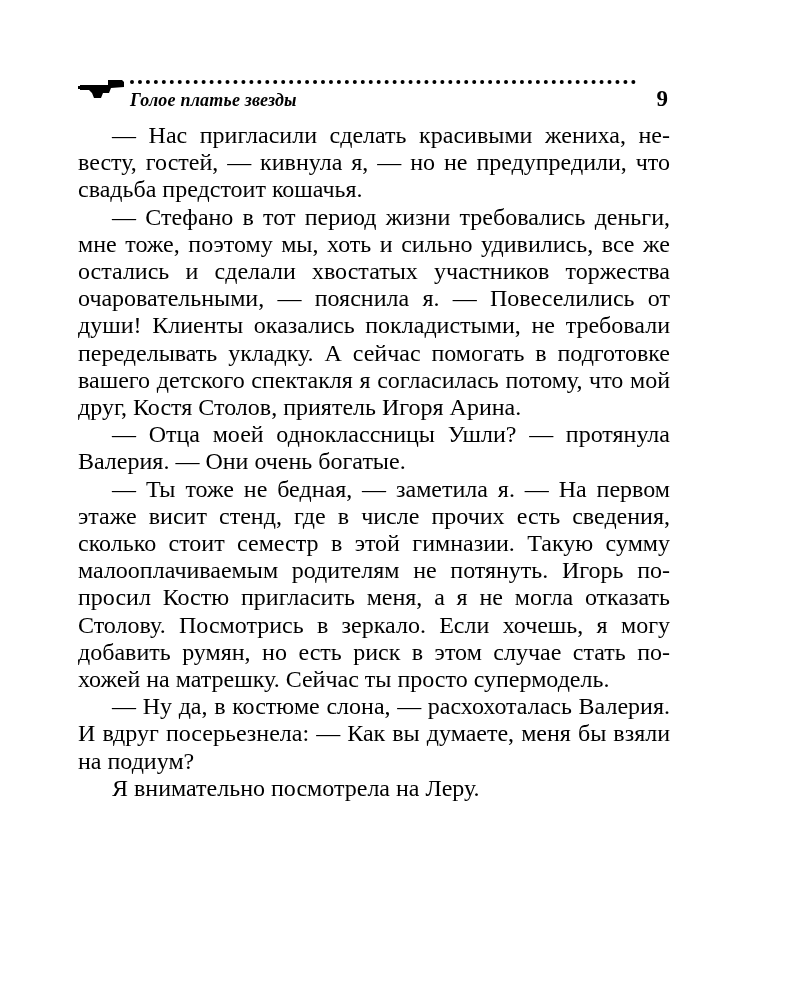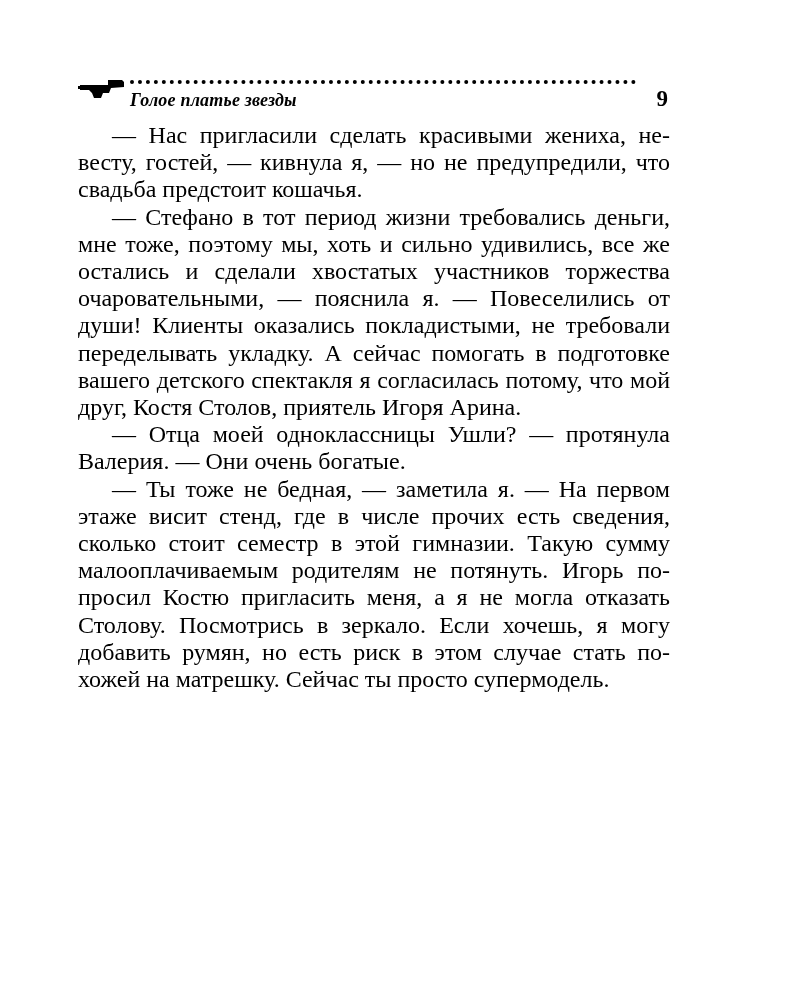--- a/index.html
+++ b/index.html
@@ -93,15 +93,17 @@
     <div class="header-rule"></div>
     <div class="header-title">Голое платье звезды</div>
     <div class="header-pageno">9</div>
   </div>
 
   <div class="body-text">
     <p>— Нас пригласили сделать красивыми жениха, не­весту, гостей, — кивнула я, — но не предупредили, что свадьба предстоит кошачья.</p>
     <p>— Стефано в тот период жизни требовались день­ги, мне тоже, поэтому мы, хоть и сильно удивились, все же остались и сделали хвостатых участников тор­жества очаровательными, — пояснила я. — Повесели­лись от души! Клиенты оказались покладистыми, не требовали переделывать укладку. А сейчас помогать в подготовке вашего детского спектакля я согласилась потому, что мой друг, Костя Столов, приятель Игоря Арина.</p>
     <p>— Отца моей одноклассницы Ушли? — протянула Валерия. — Они очень богатые.</p>
     <p>— Ты тоже не бедная, — заметила я. — На первом этаже висит стенд, где в числе прочих есть сведения, сколько стоит семестр в этой гимназии. Такую сумму малооплачиваемым родителям не потянуть. Игорь по­просил Костю пригласить меня, а я не могла отказать Столову. Посмотрись в зеркало. Если хочешь, я могу добавить румян, но есть риск в этом случае стать по­хожей на матрешку. Сейчас ты просто супермодель.</p>
+    <p>— Ну да, в костюме слона, — расхохоталась Вале­рия. И вдруг посерьезнела: — Как вы думаете, меня бы взяли на подиум?</p>
+    <p>Я внимательно посмотрела на Леру.</p>
   </div>
 
 </div>
 
 </body></html>

